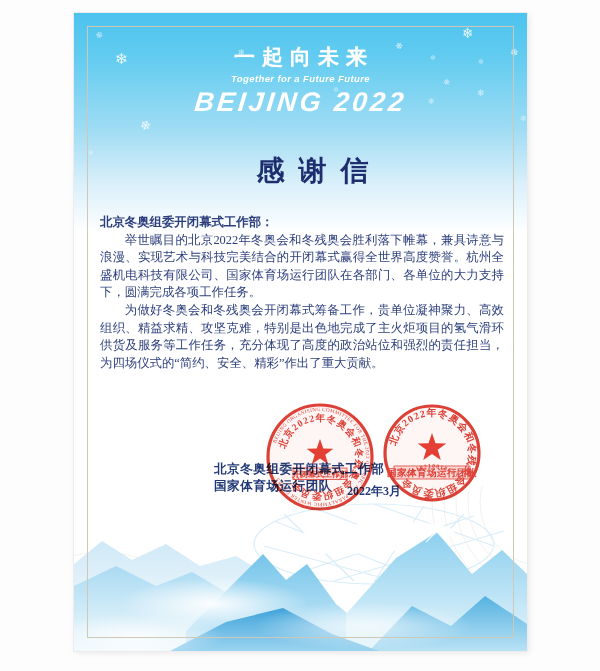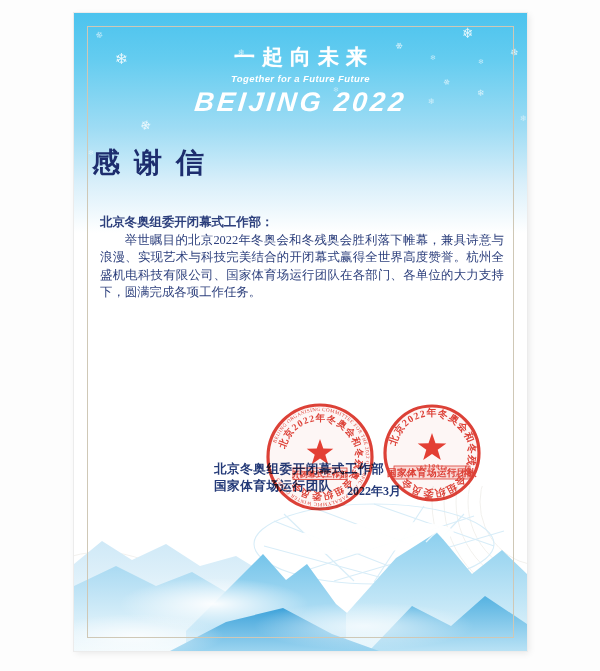--- a/index.html
+++ b/index.html
@@ -13,21 +13,21 @@
   .flake{position:absolute;color:#ffffff;z-index:2;line-height:1;font-family:"DejaVu Sans",sans-serif;}
   
   .hdr{position:absolute;left:0;top:30px;width:100%;text-align:center;color:#ffffff;z-index:3;}
   .slogan-cn{font-size:21px;font-weight:bold;letter-spacing:7px;text-indent:7px;
              text-shadow:0 0 1px rgba(255,255,255,.6);}
   .slogan-en{font-size:9.5px;font-style:italic;font-weight:bold;letter-spacing:.4px;margin-top:2px;
              font-family:"Liberation Sans","DejaVu Sans",sans-serif;}
   .brand{font-size:27px;font-weight:800;font-style:italic;letter-spacing:3px;margin-top:3px;
          transform:skewX(-6deg);font-family:"Liberation Sans","DejaVu Sans",sans-serif;}
   
-  .title{position:absolute;left:0;top:127px;width:100%;margin:4px;z-index:3;
+  .title{position:absolute;left:0;top:127px;width:100%;margin:12px;text-align:center;z-index:3;
          font-size:28px;font-weight:bold;color:#1d2d6e;letter-spacing:14px;text-indent:14px;}
   
   .letter{position:absolute;left:26px;top:201px;width:404px;z-index:3;color:#2c3f7c;
           font-size:12.4px;line-height:17.6px;text-align:justify;}
   .letter p{margin:0;}
   .letter .salutation{font-weight:bold;}
   .letter .para{text-indent:2em;}
   .letter .para:first-of-type{margin-top:5px;}
   
   .sig-row{position:absolute;left:140px;right:26px;top:448px;display:flex;justify-content:flex-end;
@@ -70,20 +70,21 @@
       <div class="slogan-cn">一起向未来</div>
       <div class="slogan-en">Together for a Future Future</div>
       <div class="brand">BEIJING 2022</div>
     </div>
 
     <h1 class="title">感谢信</h1>
 
     <div class="letter">
       <p class="salutation">北京冬奥组委开闭幕式工作部：</p>
       <p class="para">举世瞩目的北京2022年冬奥会和冬残奥会胜利落下帷幕，兼具诗意与浪漫、实现艺术与科技完美结合的开闭幕式赢得全世界高度赞誉。杭州全盛机电科技有限公司、国家体育场运行团队在各部门、各单位的大力支持下，圆满完成各项工作任务。</p>
+      <p class="para">为做好冬奥会和冬残奥会开闭幕式筹备工作，贵单位凝神聚力、高效组织、精益求精、攻坚克难，特别是出色地完成了主火炬项目的氢气滑环供货及服务等工作任务，充分体现了高度的政治站位和强烈的责任担当，为四场仪式的“简约、安全、精彩”作出了重大贡献。</p>
     </div>
 
     <div class="sig-row">
       <span>北京冬奥组委开闭幕式工作部</span>
       <span>国家体育场运行团队</span>
     </div>
     <div class="date">2022年3月</div>
 
     <svg class="seal seal-left" width="112" height="112" viewBox="0 0 112 112">
       <defs>

